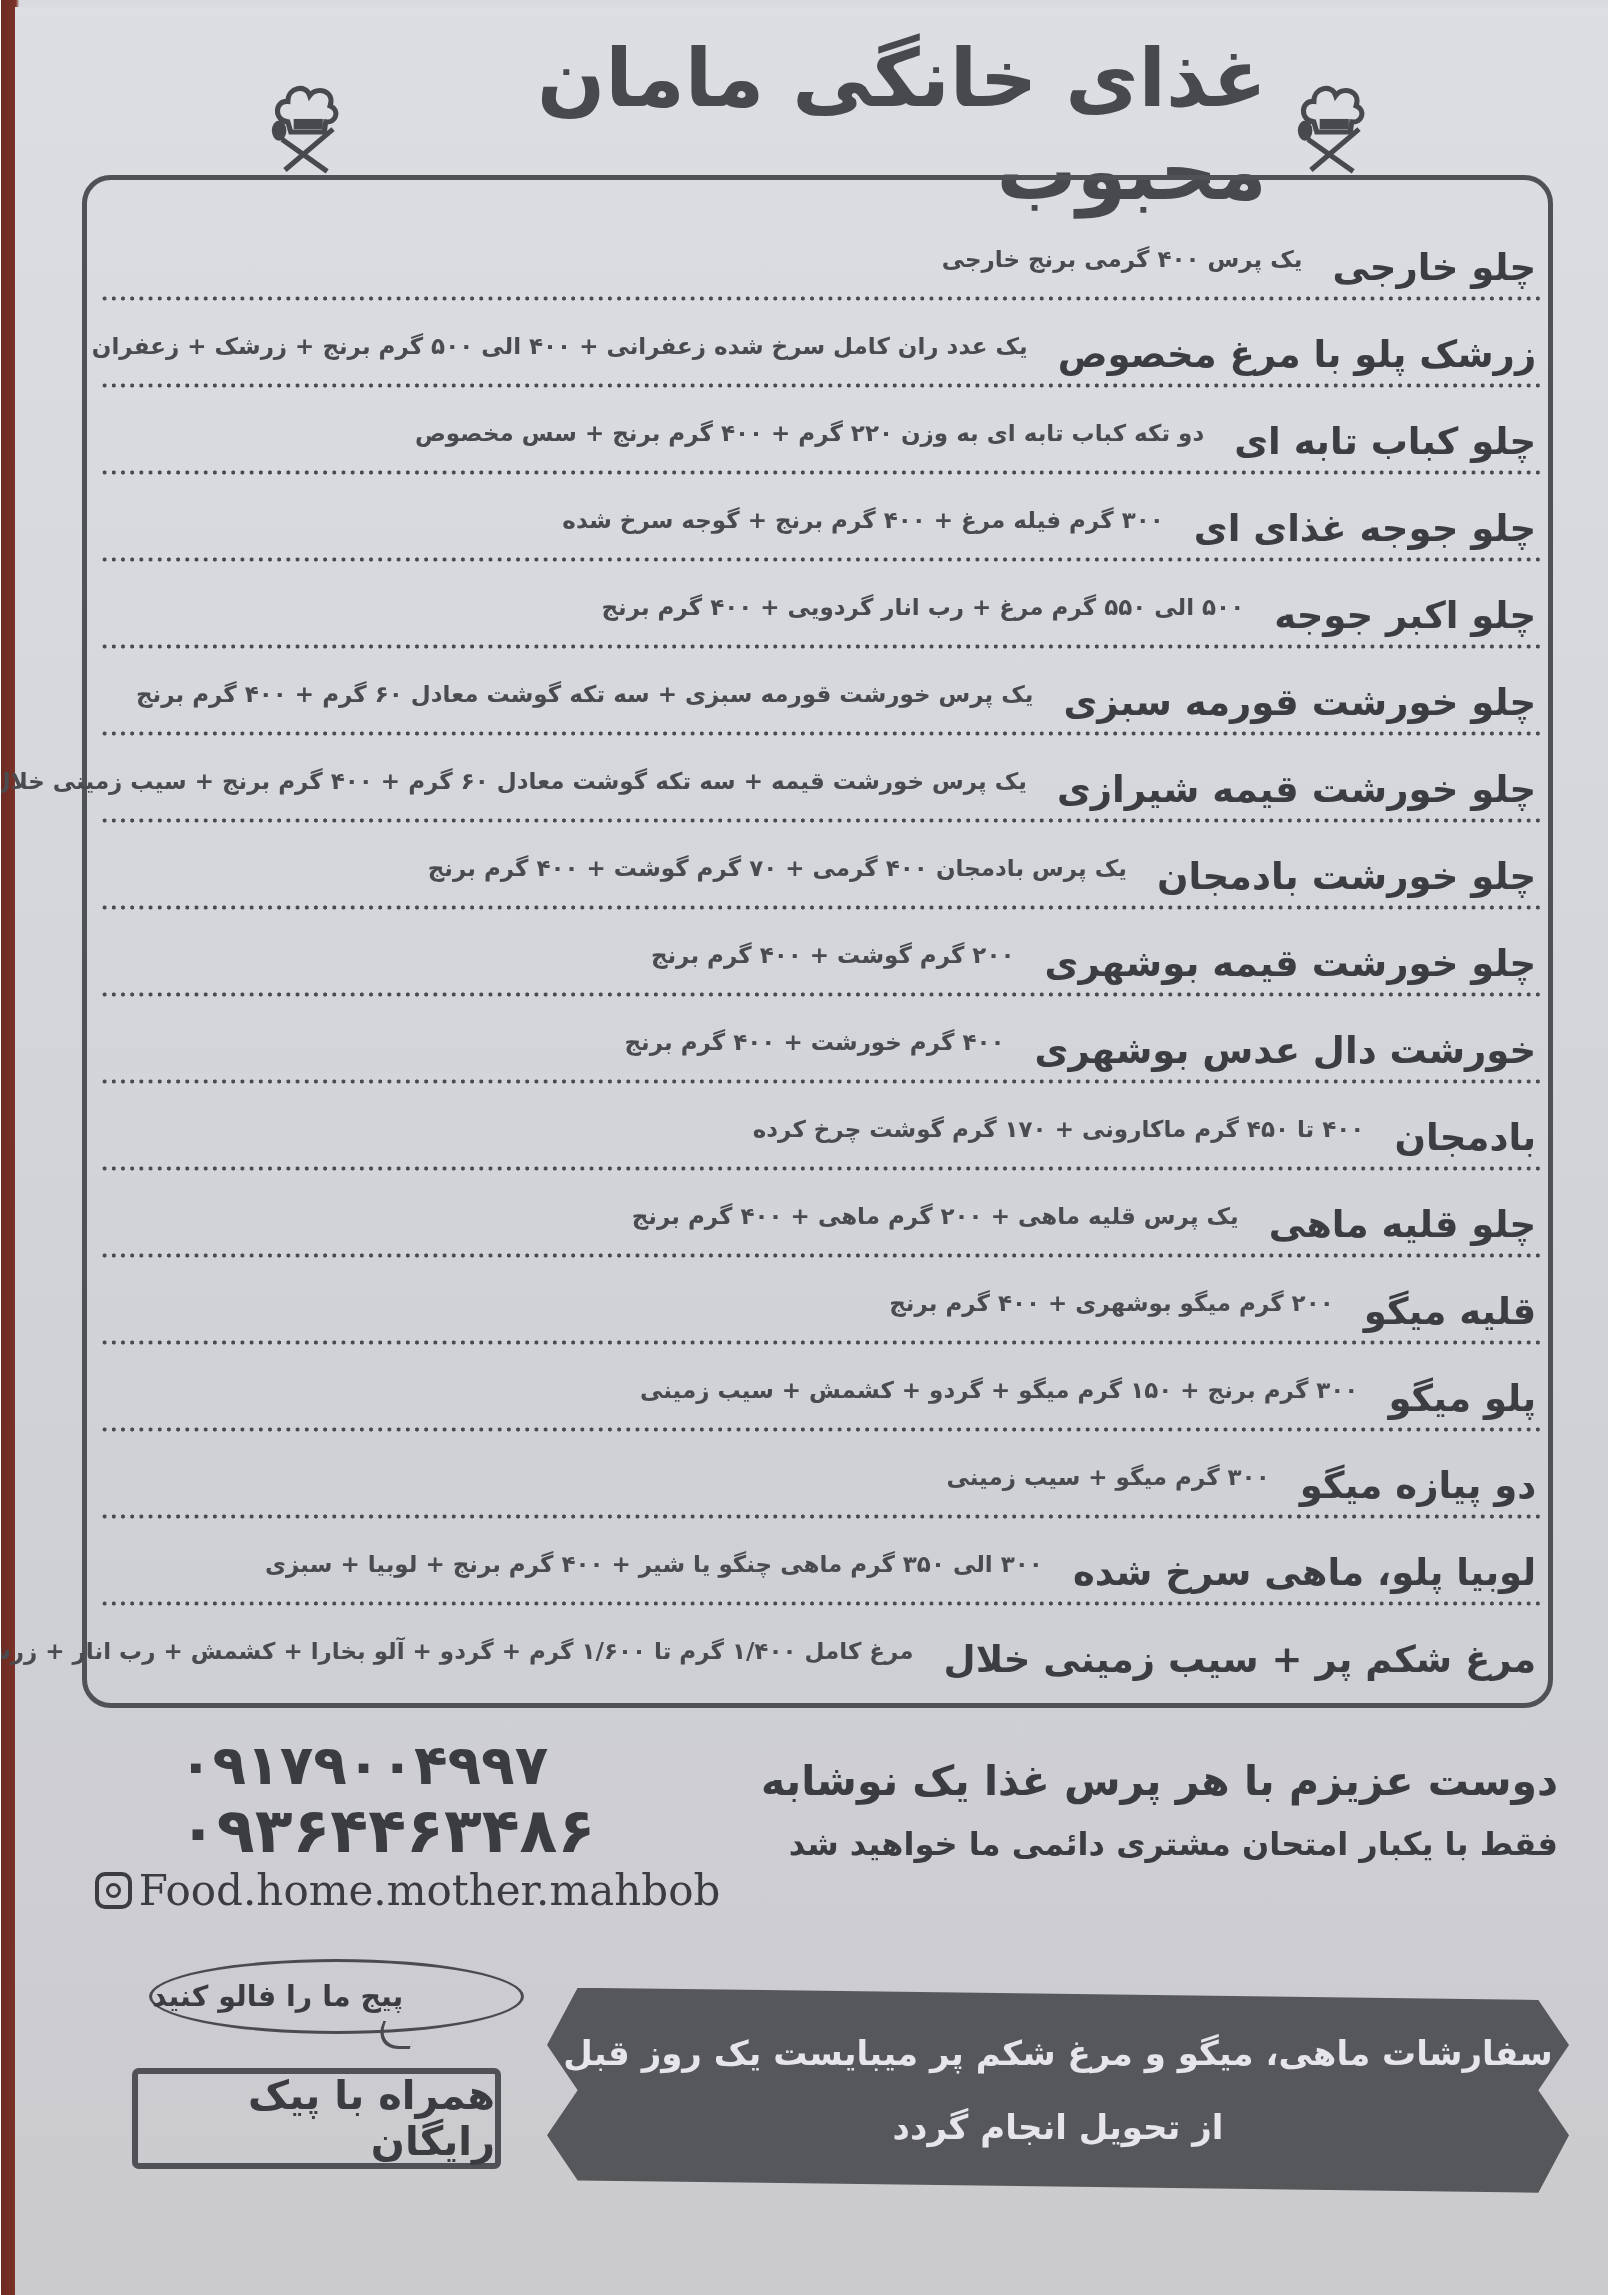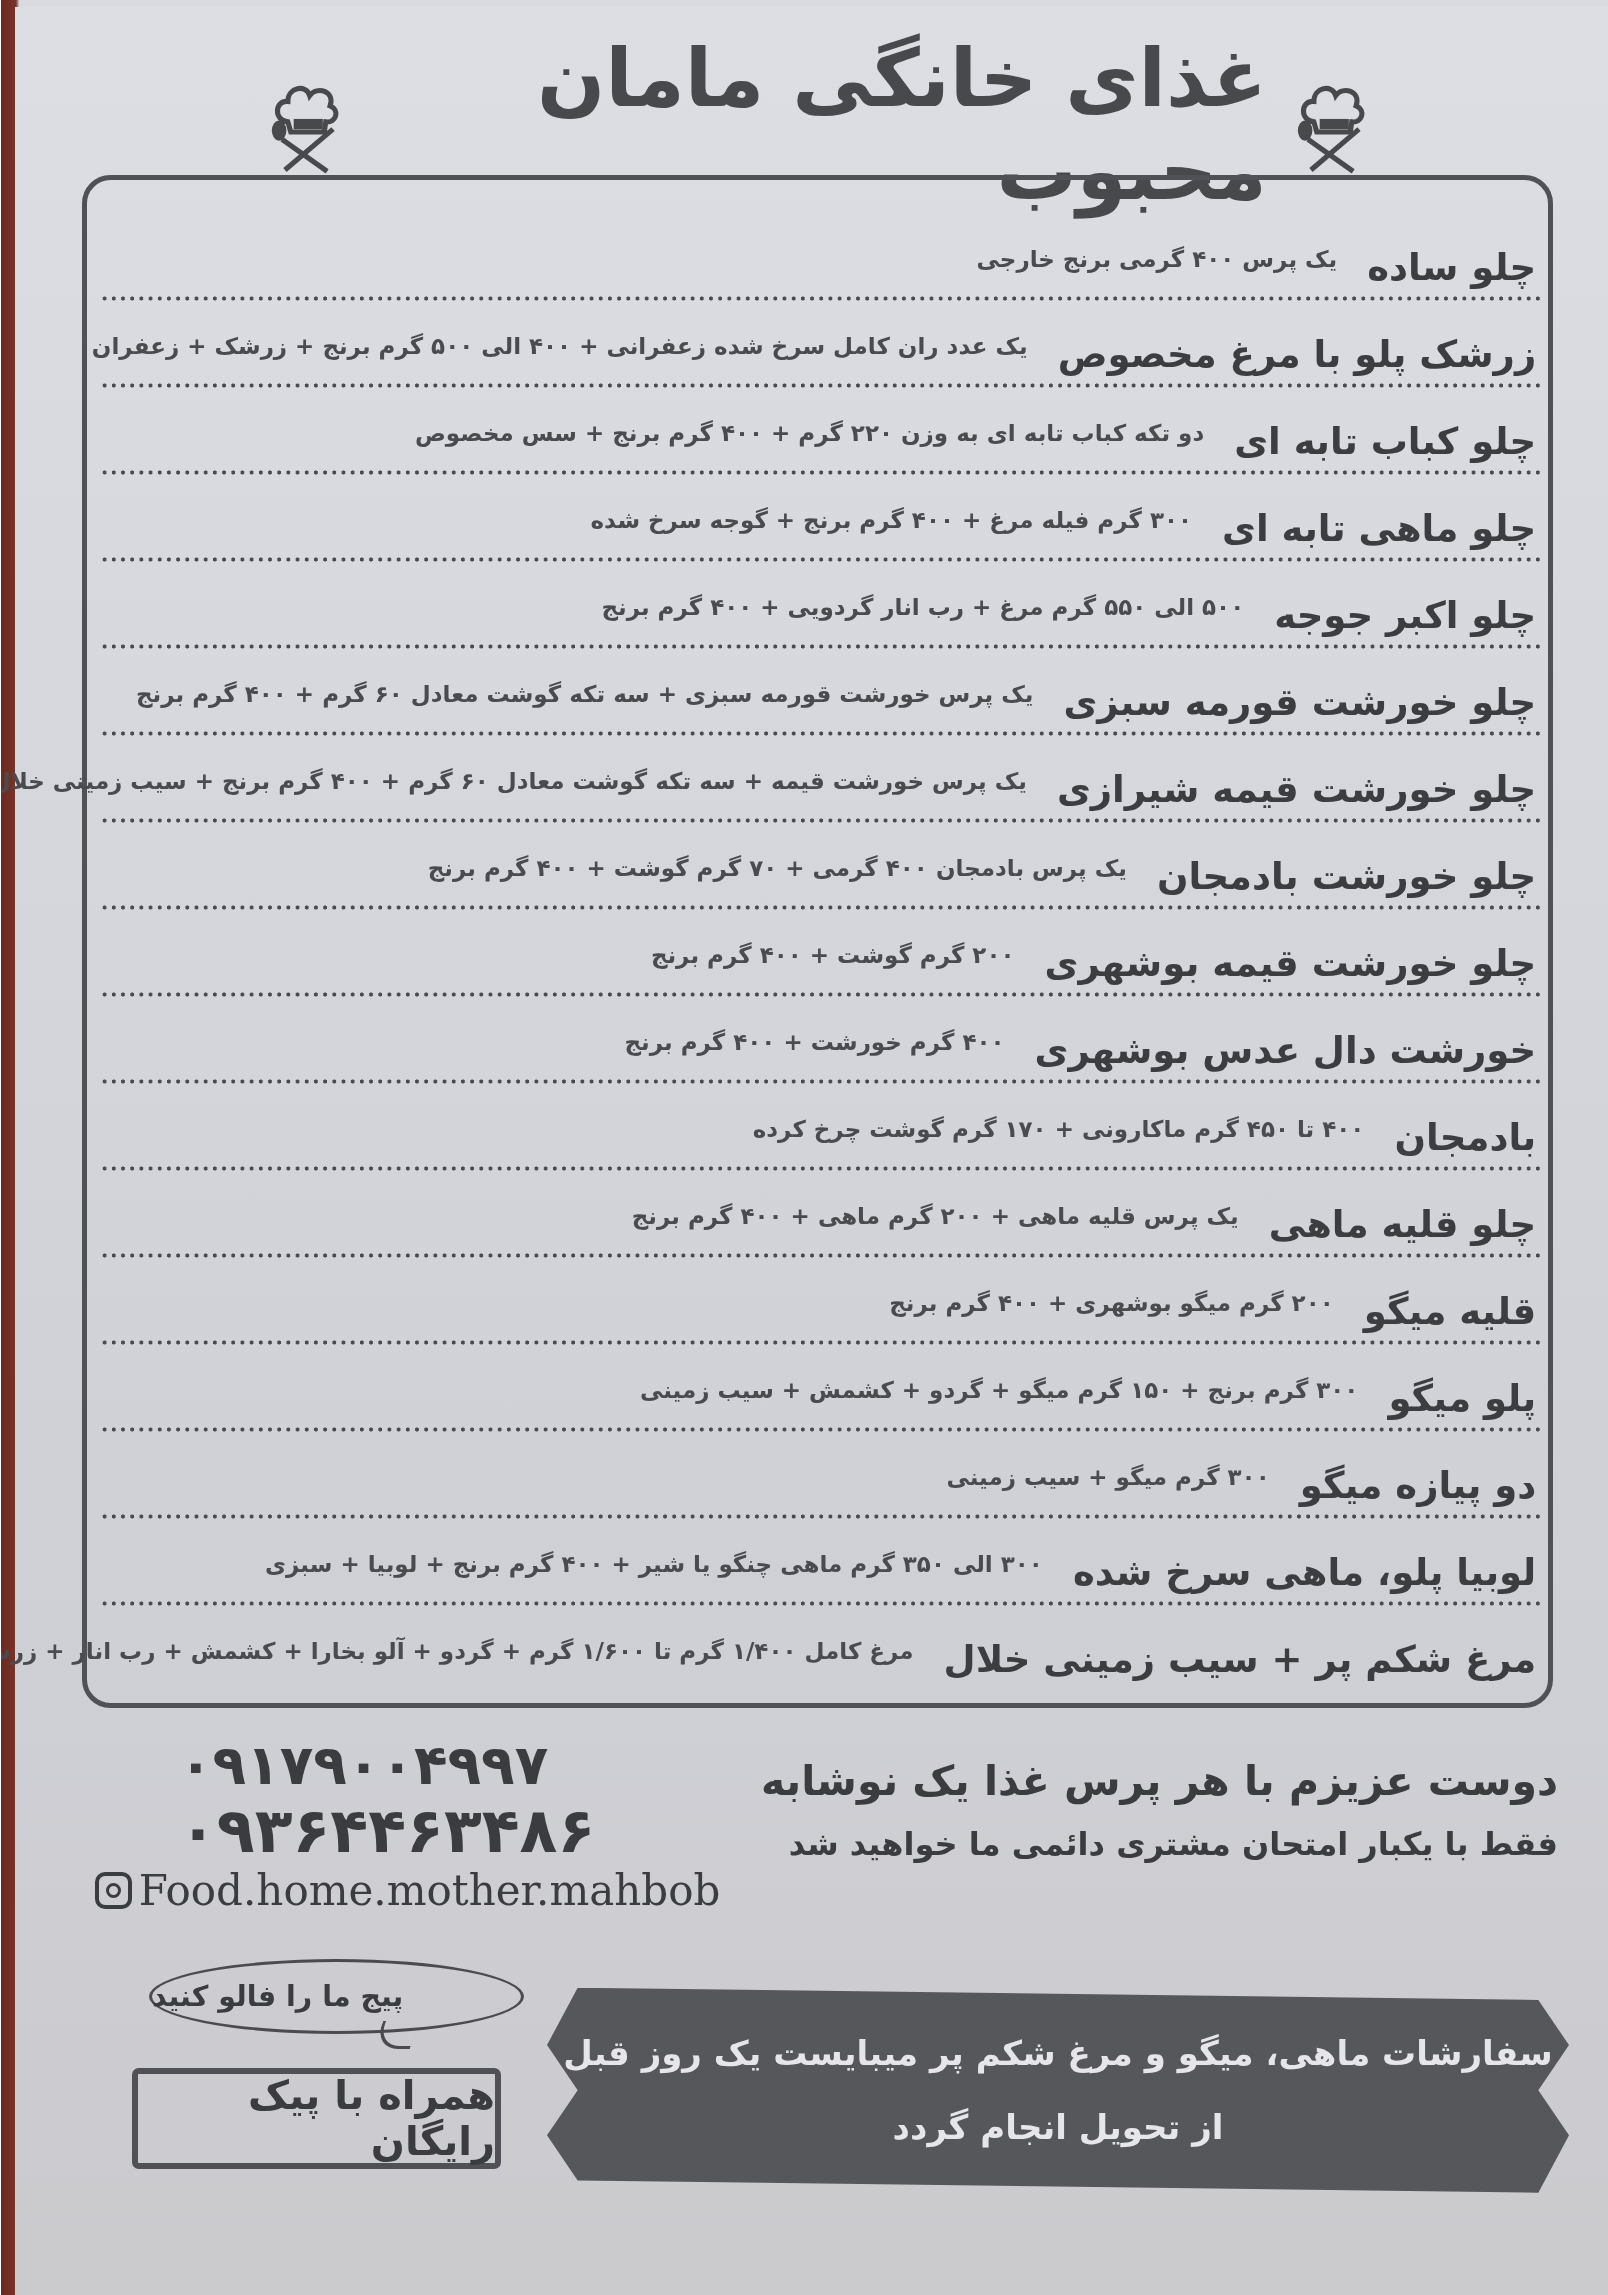--- a/index.html
+++ b/index.html
@@ -119,33 +119,33 @@
       <path d="M30 60 C10 58 12 30 30 32 C30 12 55 8 60 24 C70 10 95 18 88 38 C102 44 96 62 82 60 L80 74 L34 74 Z" fill="none" stroke="#48494d" stroke-width="7"></path>
       <rect x="38" y="56" width="40" height="14" fill="#48494d"></rect>
       <ellipse cx="18" cy="72" rx="10" ry="14" fill="#48494d"></ellipse>
       <line x1="22" y1="84" x2="84" y2="128" stroke="#48494d" stroke-width="7"></line>
       <line x1="92" y1="70" x2="26" y2="126" stroke="#48494d" stroke-width="7"></line>
     </svg>
   </div>
 
   <div class="menu-box">
     <div class="menu-row">
-        <span class="dish-name">چلو ساده</span>
+        <span class="dish-name">چلو خارجی</span>
         <span class="dish-desc">یک پرس ۴۰۰ گرمی برنج خارجی</span>
       </div>
     <div class="menu-row">
         <span class="dish-name">زرشک پلو با مرغ مخصوص</span>
         <span class="dish-desc">یک عدد ران کامل سرخ شده زعفرانی + ۴۰۰ الی ۵۰۰ گرم برنج + زرشک + زعفران</span>
       </div>
     <div class="menu-row">
         <span class="dish-name">چلو کباب تابه ای</span>
         <span class="dish-desc">دو تکه کباب تابه ای به وزن ۲۲۰ گرم + ۴۰۰ گرم برنج + سس مخصوص</span>
       </div>
     <div class="menu-row">
-        <span class="dish-name">چلو ماهی تابه ای</span>
+        <span class="dish-name">چلو جوجه غذای ای</span>
         <span class="dish-desc">۳۰۰ گرم فیله مرغ + ۴۰۰ گرم برنج + گوجه سرخ شده</span>
       </div>
     <div class="menu-row">
         <span class="dish-name">چلو اکبر جوجه</span>
         <span class="dish-desc">۵۰۰ الی ۵۵۰ گرم مرغ + رب انار گردویی + ۴۰۰ گرم برنج</span>
       </div>
     <div class="menu-row">
         <span class="dish-name">چلو خورشت قورمه سبزی</span>
         <span class="dish-desc">یک پرس خورشت قورمه سبزی + سه تکه گوشت معادل ۶۰ گرم + ۴۰۰ گرم برنج</span>
       </div>

